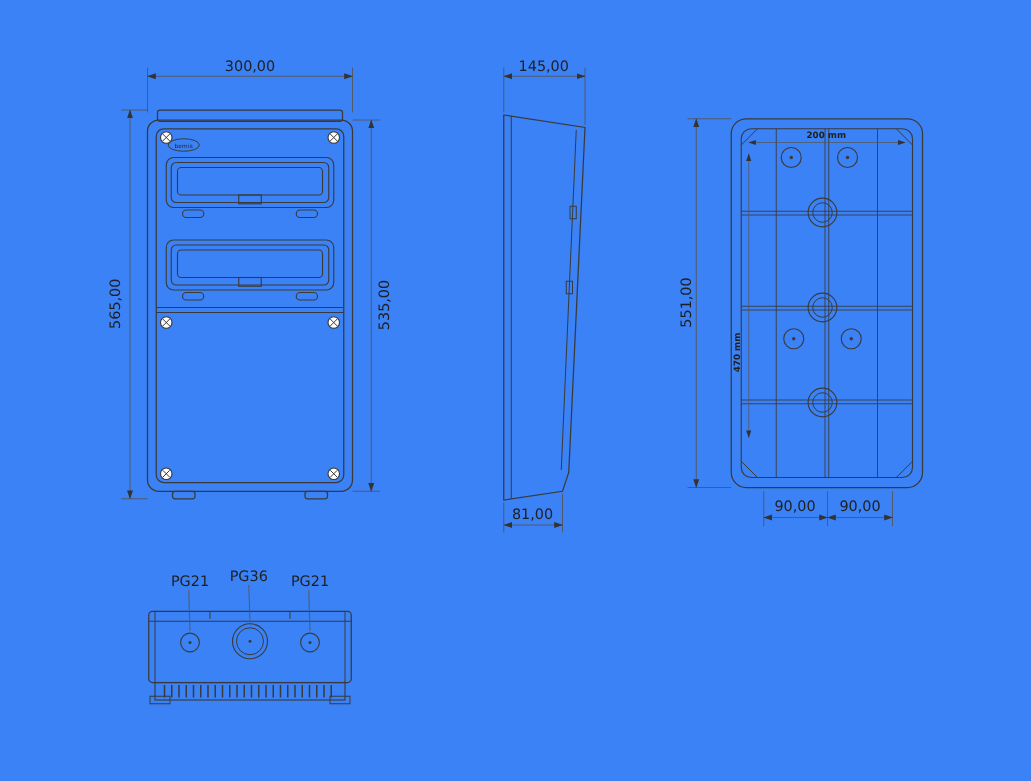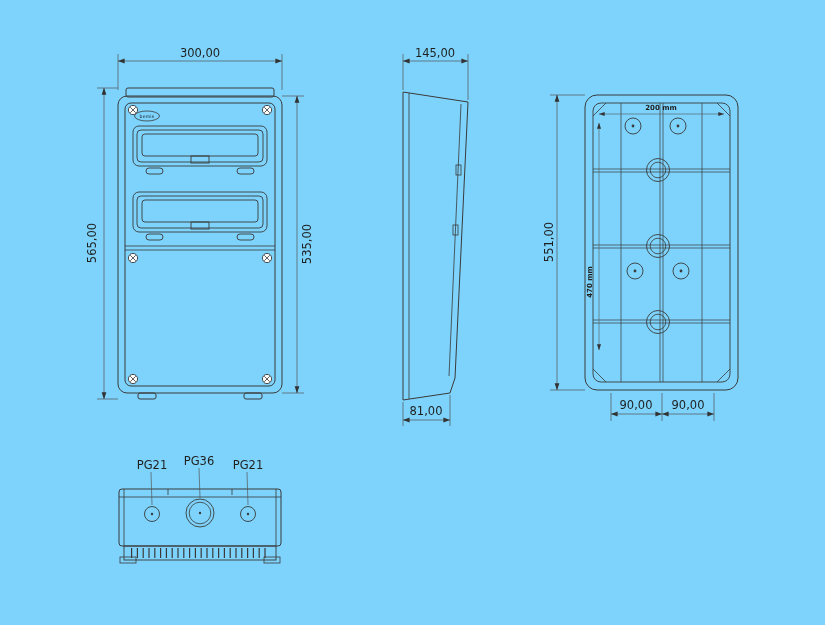--- a/index.html
+++ b/index.html
@@ -1,20 +1,20 @@
 <!DOCTYPE html>
 <html><head>
 <meta charset="utf-8">
 <style>
   html, body { margin: 0; padding: 0; background: #ffffff; }
   .canvas {
     position: relative;
     width: 825px;
     height: 625px;
-    background: #7dd3fc;
+    background: #3b82f6;
     overflow: hidden;
     font-family: "DejaVu Sans", "Liberation Sans", sans-serif;
     text-align: right;
   }
   svg text {
     fill: #1f1f1f;
     font-family: "DejaVu Sans", "Liberation Sans", sans-serif;
   }
   .dim  { font-size: 11.5px; }
   .dim-small { font-size: 7px; font-weight: bold; }

